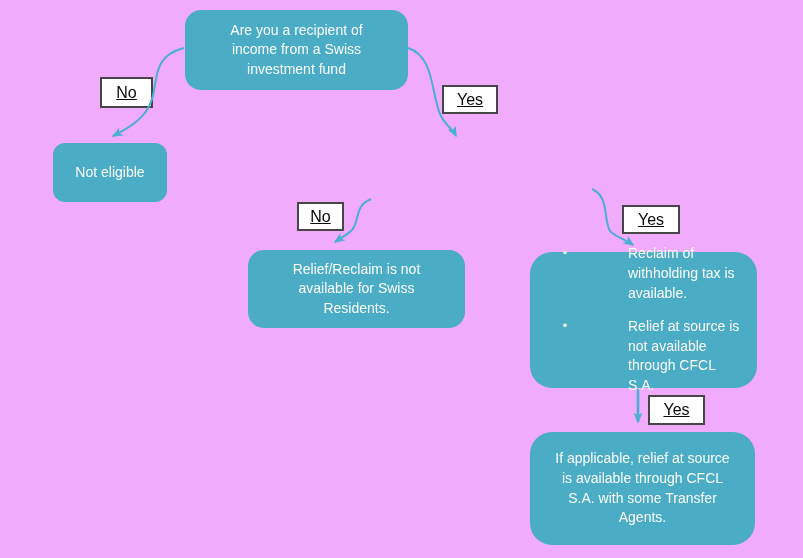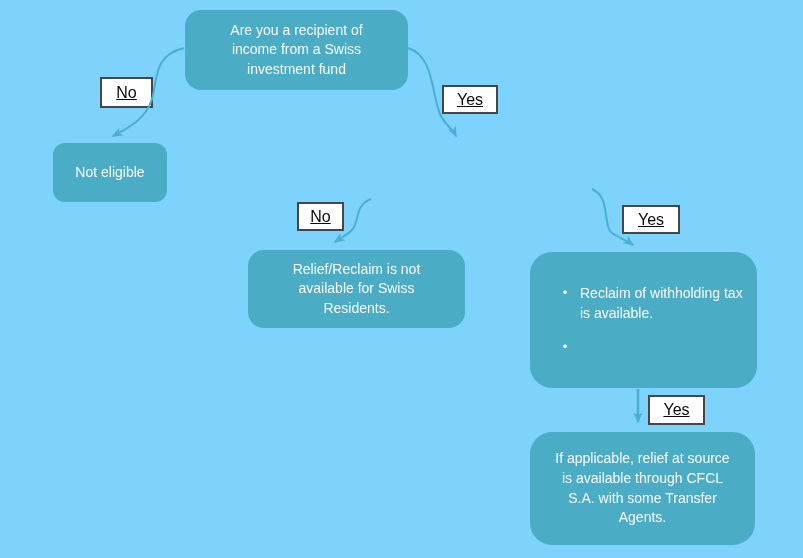--- a/index.html
+++ b/index.html
@@ -1,36 +1,36 @@
 <!DOCTYPE html>
 <html><head>
 <meta charset="utf-8">
 <style>
   html,body{margin:0;padding:0;background:#ffffff;}
   .canvas{
-    position:relative;width:803px;height:558px;background:#7dd3fc;
+    position:relative;width:803px;height:558px;background:#f0abfc;
     font-family:"Liberation Sans",sans-serif;overflow:hidden;
   }
   .node{
     position:absolute;background:#4BACC6;color:#fbfdfd;
     display:flex;align-items:center;justify-content:center;
     text-align:center;font-size:14px;line-height:1.4;
     box-sizing:border-box;z-index:1;
   }
   .node-q1{left:185px;top:10px;width:223px;height:80px;border-radius:16px;padding:0 33px;}
   .node-not-eligible{left:53px;top:143px;width:114px;height:59px;border-radius:12px;padding:0 8px;align-items:center;}
   .node-q2{left:368px;top:143px;width:225px;height:59px;border-radius:12px;padding:0 17px;}
   .node-swiss{left:233px;top:250px;width:217px;height:78px;border-radius:16px;padding:0 30px;margin-left:15px;}
   .node-bullets{left:530px;top:252px;width:227px;height:136px;border-radius:22px;
     flex-direction:column;align-items:stretch;justify-content:center;text-align:left;
     padding:10px 14px 10px 20px;}
   .node-bottom{left:530px;top:432px;width:225px;height:113px;border-radius:22px;padding:0 19px;}
   .bullet-item{display:flex;margin:7px 0;}
   .bullet-dot{width:30px;flex:0 0 30px;text-align:center;font-size:13px;}
-  .bullet-text{flex:1;}
+  .bullet-text{flex:1;margin-left:48px;}
   .label{
     position:absolute;background:#ffffff;border:2px solid #464646;color:#0a0a0a;
     display:flex;align-items:center;justify-content:center;
     font-size:16px;box-sizing:border-box;z-index:2;text-decoration:underline;
   }
   .label-no1{left:100px;top:77px;width:53px;height:31px;}
   .label-yes1{left:442px;top:85px;width:56px;height:29px;}
   .label-no2{left:297px;top:202px;width:47px;height:29px;}
   .label-yes2{left:622px;top:205px;width:58px;height:29px;}
   .label-yes3{left:648px;top:395px;width:57px;height:30px;}
@@ -54,20 +54,21 @@
     <span>Relief/Reclaim is not available for Swiss Residents.</span>
   </div>
 
   <div class="node node-bullets">
     <div class="bullet-item">
       <span class="bullet-dot">•</span>
       <span class="bullet-text">Reclaim of withholding tax is available.</span>
     </div>
     <div class="bullet-item">
       <span class="bullet-dot">•</span>
+      <span class="bullet-text">Relief at source is not available through CFCL S.A.</span>
     </div>
   </div>
 
   <div class="node node-bottom">
     <span>If applicable, relief at source is available through CFCL S.A. with some Transfer Agents.</span>
   </div>
 
   <div class="label label-no1">
     <span>No</span>
   </div>

